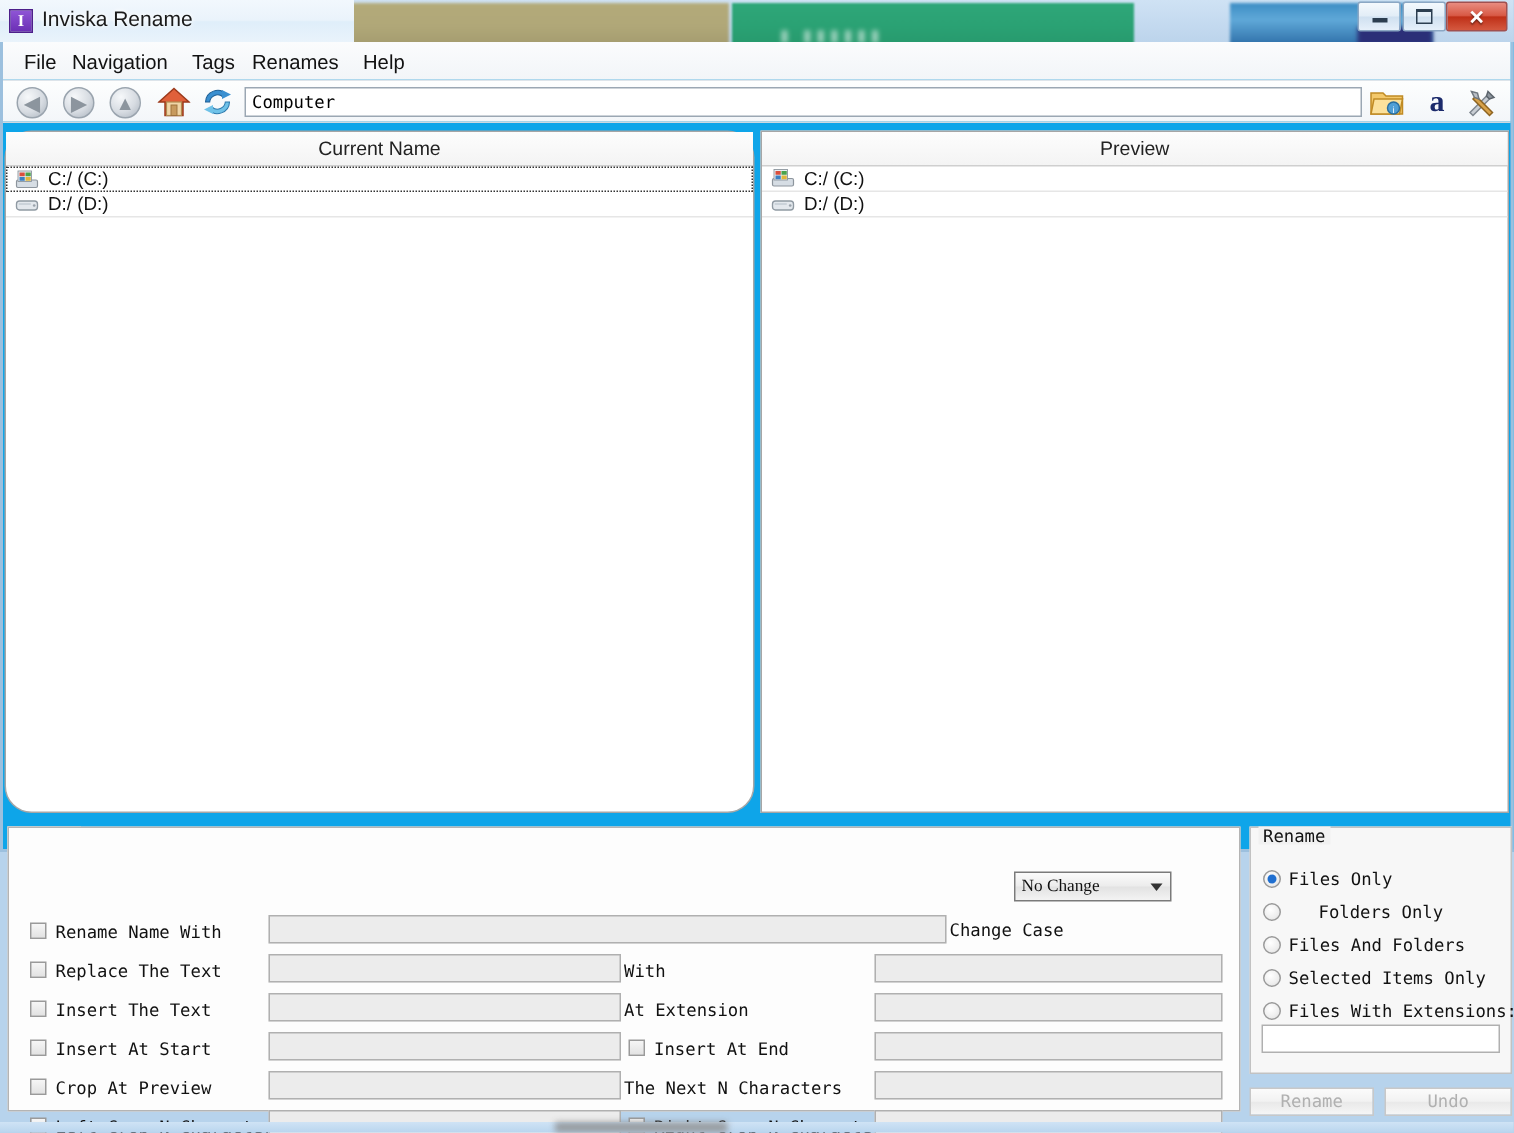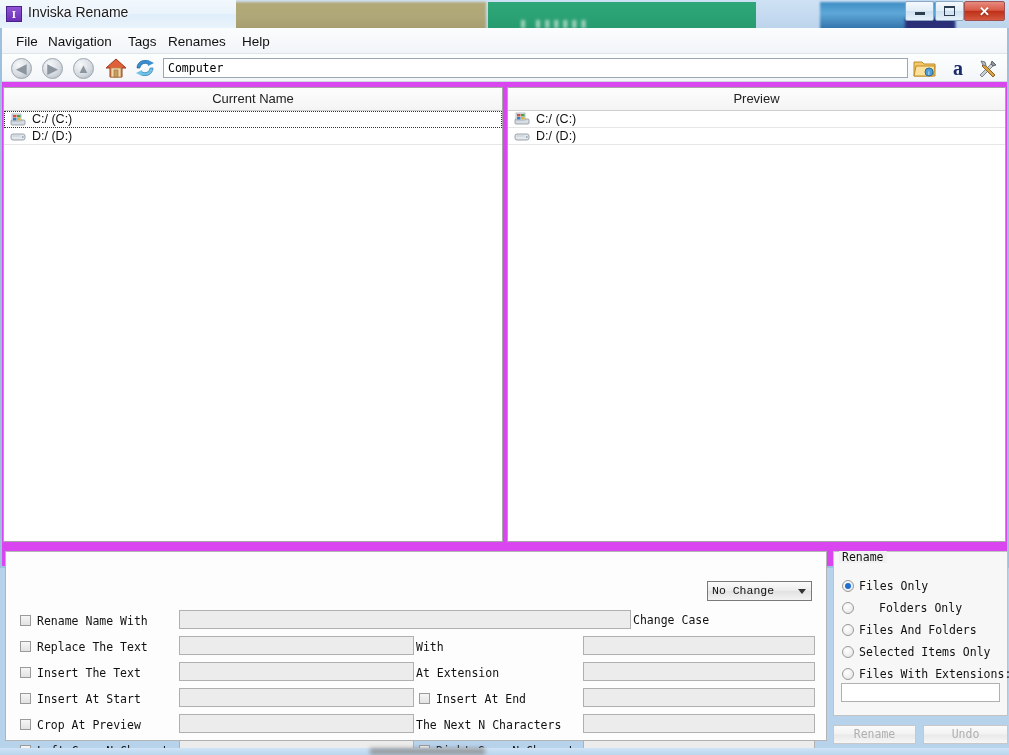--- a/index.html
+++ b/index.html
@@ -82,21 +82,21 @@
     font-size: 11px; color: #20303f;
   }
   #btn-close .winbtn-glyph { color: #fff; font-weight: bold; font-size: 13px;
     text-shadow: 0 1px 1px rgba(0,0,0,0.4); }
   .mini-box { width: 9px; height: 7px; border: 1px solid #2c3e50; border-top-width: 2px; }
   .mini-dash { width: 10px; height: 3px; background: #2c3e50; margin-top: 5px; }
 
   
   #window-body {
     position: absolute; left: 0; top: 28px; width: 1009px; height: 540px;
-    background: #d946ef;
+    background: #0ea5e9;
     border-left: 2px solid #9cc0de; border-right: 2px solid #9cc0de;
     border-bottom: 2px solid #9cc0de;
     box-sizing: border-box;
   }
 
   #menubar {
     position: absolute; left: 0; top: 0; width: 1005px; height: 26px;
     background: linear-gradient(to bottom, #fbfcfd 0%, #f2f5f8 100%);
     border-bottom: 1px solid #dde4ea;
     box-sizing: border-box;
@@ -190,24 +190,24 @@
   .opt-label {
     position: absolute; font-family: "DejaVu Sans Mono", monospace;
     font-size: 11.5px; color: #111; white-space: nowrap; line-height: 13px;
   }
   .opt-input {
     position: absolute; height: 19px;
     background: #ececec; border: 1px solid #b0b0b0; box-sizing: border-box;
   }
 
   #combo-changecase {
-    position: absolute; left: 705px; top: 581px; width: 105px; height: 20px;
+    position: absolute; left: 674px; top: 581px; width: 105px; height: 20px;
     background: linear-gradient(to bottom, #fbfbfb 0%, #ececec 48%, #e2e2e2 52%, #f3f3f3 100%);
     border: 1px solid #7a7a7a; box-sizing: border-box;
-    font-family: Liberation Mono, monospace; font-size: 11.5px;
+    font-family: Liberation Serif, serif; font-size: 11.5px;
     color: #111; line-height: 18px; padding-left: 4px;
   }
   #combo-arrow {
     position: absolute; right: 5px; top: 7px;
     width: 0; height: 0; border-left: 4px solid transparent;
     border-right: 4px solid transparent; border-top: 5px solid #333;
   }
 
   
   #rename-group {
@@ -353,21 +353,21 @@
       <div class="tb-right-icon" style="left:974px">
         <svg width="24" height="22" viewBox="0 0 24 22">
           <path d="M4 18l11-11 2 2L6 20z" fill="#c9ced4" stroke="#7e868f" stroke-width="1"></path>
           <path d="M16 4l4 4-3 1-2-2z" fill="#8d959d" stroke="#5c646c" stroke-width="1"></path>
           <path d="M19 18L8 7l-2 2 11 11z" fill="#d8a24a" stroke="#8d6320" stroke-width="1"></path>
           <path d="M5 4l4 1 1 4-3-1z" fill="#b9bfc6" stroke="#6f777f" stroke-width="1"></path>
         </svg>
       </div>
     </div>
 
-    <div class="list-pane" id="pane-current" style="top:59px;left:1px;width:500px;height:455px;">
+    <div class="list-pane" id="pane-current" style="top:59px;left:1px;width:500px;height:455px;border-radius:18px;">
       <div class="pane-header">Current Name</div>
 
       <div class="list-row focused">
         <span class="icon-drive-sys">
           <svg width="16" height="14" viewBox="0 0 16 14">
             <rect x="1" y="7" width="14" height="5" rx="1" fill="#d6dde4" stroke="#8d959d" stroke-width="0.8"></rect>
             <rect x="2" y="1" width="9" height="7" fill="#e9eef3" stroke="#8d959d" stroke-width="0.6"></rect>
             <rect x="3" y="2" width="3.5" height="2.5" fill="#d94f3d"></rect>
             <rect x="7" y="2" width="3.5" height="2.5" fill="#4aa34a"></rect>
             <rect x="3" y="5" width="3.5" height="2.5" fill="#3a7fc1"></rect>

